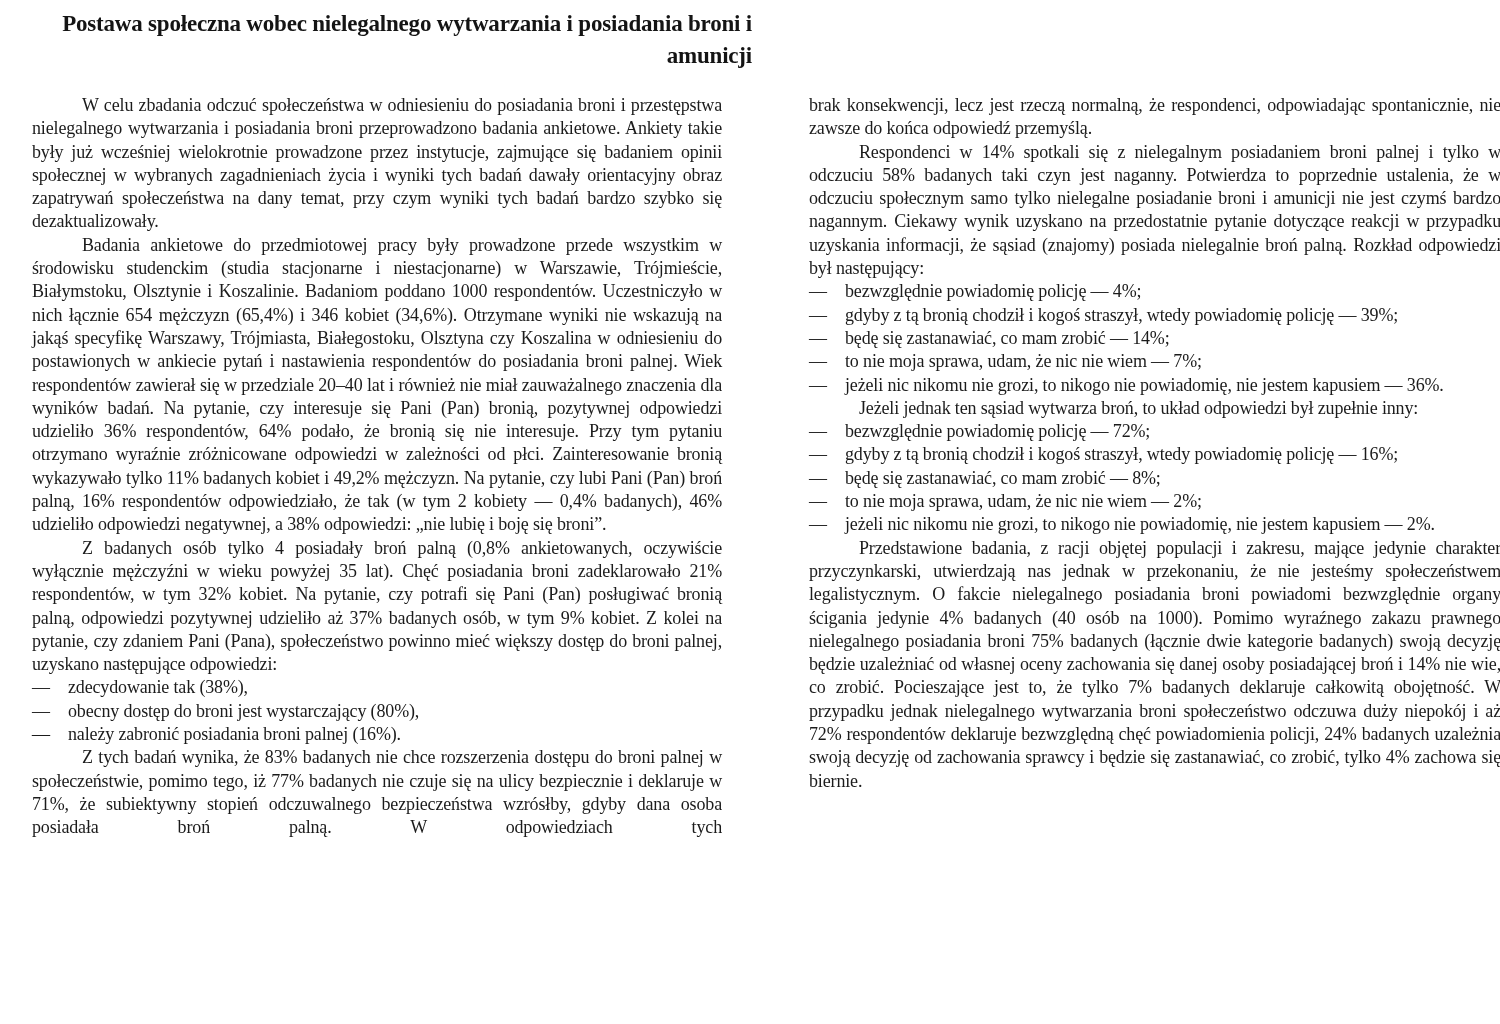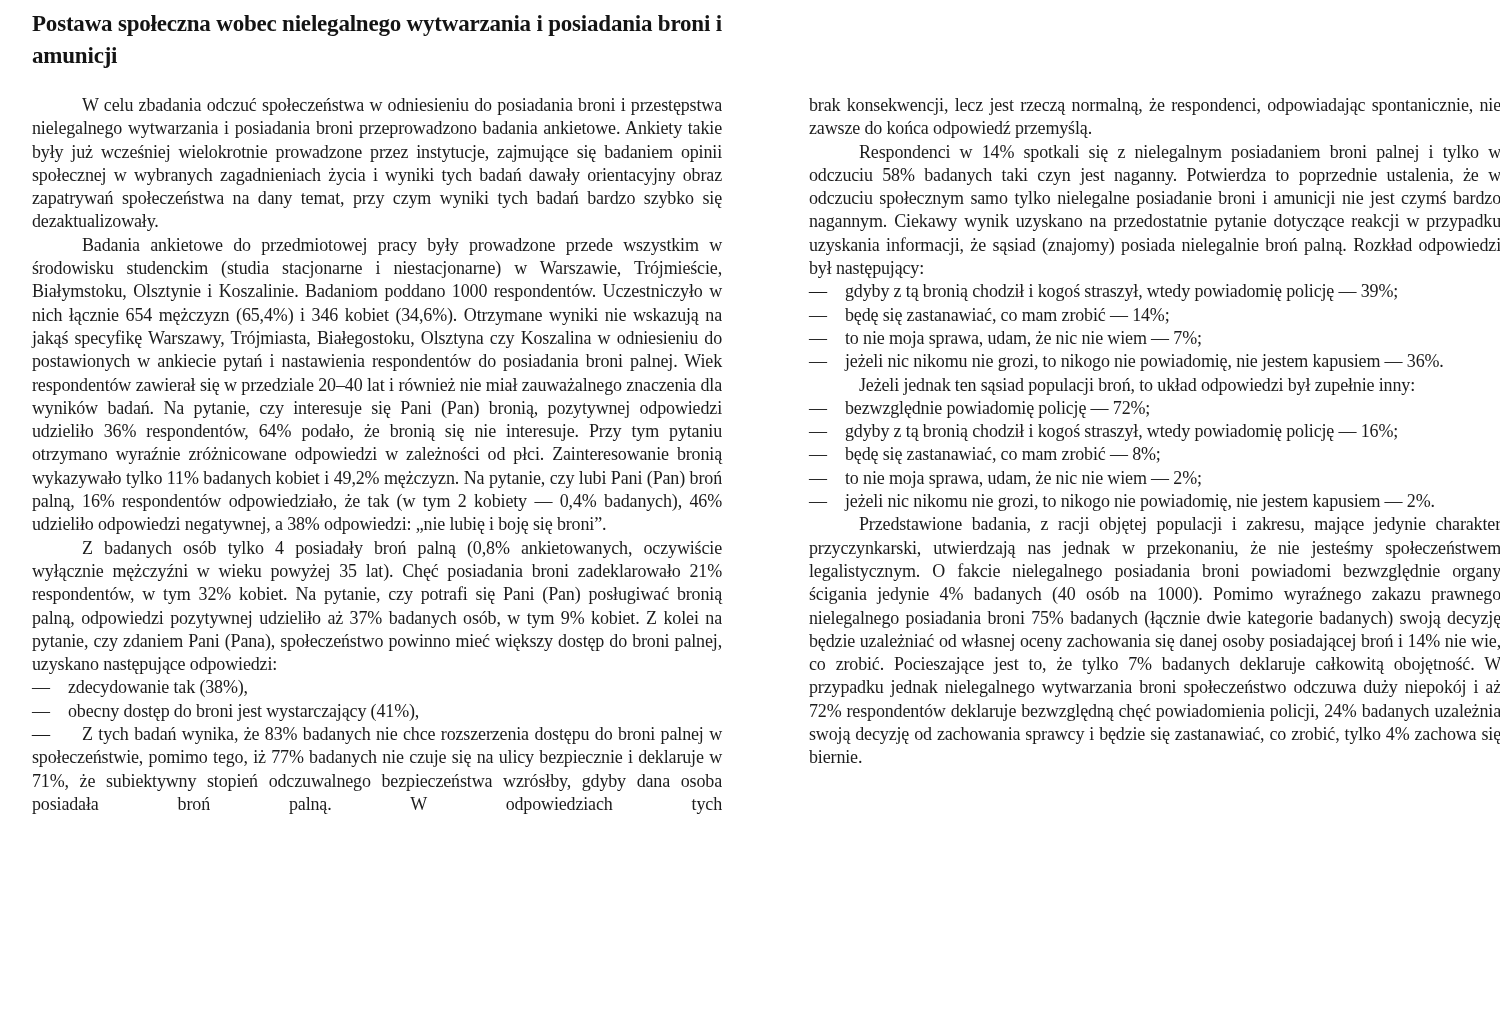--- a/index.html
+++ b/index.html
@@ -5,21 +5,21 @@
     html, body { margin: 0; padding: 0; background: #ffffff; }
     body {
       width: 1500px; height: 1024px; overflow: hidden; position: relative;
       font-family: "Liberation Serif", "DejaVu Serif", serif;
       color: #1b1b1b;
     }
     .title {
       position: absolute; left: 32px; top: 8px; width: 720px;
       font-family: "Liberation Serif", "DejaVu Serif", serif;
       font-weight: bold; font-size: 23px; line-height: 32px;
-      margin: 0; color: #141414; letter-spacing: -0.2px;
+      margin: 0; color: #141414; letter-spacing: -0.2px; text-align: right;
     }
     .col {
       position: absolute; top: 94px;
       font-size: 18px; line-height: 23.3px;
       text-align: justify; letter-spacing: -0.15px;
     }
     .col-left { left: 32px; width: 690px; }
     .col-right { left: 809px; width: 692px; }
     .p { margin: 0; text-indent: 0; }
     .p.indent { text-indent: 50px; }
@@ -33,38 +33,38 @@
 <body>
 
 <h1 class="title">Postawa społeczna wobec nielegalnego wytwarzania i posiadania broni i amunicji</h1>
 
 <div class="col col-left">
   <p class="p indent">W celu zbadania odczuć społeczeństwa w odniesieniu do posiadania broni i przestępstwa nielegalnego wytwarzania i posiadania broni przeprowadzono badania ankietowe. Ankiety takie były już wcześniej wielokrotnie prowadzone przez instytucje, zajmujące się badaniem opinii społecznej w wybranych zagadnieniach życia i wyniki tych badań dawały orientacyjny obraz zapatrywań społeczeństwa na dany temat, przy czym wyniki tych badań bardzo szybko się dezaktualizowały.</p>
   <p class="p indent">Badania ankietowe do przedmiotowej pracy  były prowadzone przede wszystkim w środowisku studenckim (studia stacjonarne i niestacjonarne) w Warszawie, Trójmieście, Białymstoku, Olsztynie i Koszalinie. Badaniom poddano 1000 respondentów. Uczestniczyło w nich łącznie 654 mężczyzn (65,4%) i 346 kobiet (34,6%). Otrzymane wyniki nie wskazują na jakąś specyfikę Warszawy, Trójmiasta, Białegostoku, Olsztyna czy Koszalina w odniesieniu do postawionych w ankiecie pytań i nastawienia respondentów do posiadania broni palnej. Wiek respondentów zawierał się w przedziale 20–40 lat i również nie miał zauważalnego znaczenia dla wyników badań. Na pytanie, czy interesuje się Pani (Pan) bronią, pozytywnej odpowiedzi udzieliło 36% respondentów, 64% podało, że bronią się nie interesuje. Przy tym pytaniu otrzymano wyraźnie zróżnicowane odpowiedzi w zależności od płci. Zainteresowanie bronią wykazywało tylko 11% badanych kobiet i 49,2% mężczyzn. Na pytanie, czy lubi Pani (Pan) broń palną, 16% respondentów odpowiedziało, że tak (w tym 2 kobiety — 0,4% badanych), 46% udzieliło odpowiedzi negatywnej, a 38% odpowiedzi: „nie lubię i boję się broni”.</p>
   <p class="p indent">Z badanych osób tylko 4 posiadały broń palną (0,8% ankietowanych, oczywiście wyłącznie mężczyźni w wieku powyżej 35 lat). Chęć posiadania broni zadeklarowało 21% respondentów, w tym 32% kobiet. Na pytanie, czy potrafi się Pani (Pan) posługiwać bronią palną, odpowiedzi pozytywnej udzieliło aż 37% badanych osób, w tym 9% kobiet. Z kolei na pytanie, czy zdaniem Pani (Pana), społeczeństwo powinno mieć większy dostęp do broni palnej, uzyskano następujące odpowiedzi:</p>
   <ul class="dash">
     <li><span class="dash-mark">—</span><span>zdecydowanie tak (38%),</span></li>
-    <li><span class="dash-mark">—</span><span>obecny dostęp do broni jest wystarczający (41%),</span></li>
+    <li><span class="dash-mark">—</span><span>obecny dostęp do broni jest wystarczający (80%),</span></li>
     <li><span class="dash-mark">—</span></li>
-    <li><span class="dash-mark">—</span></li>
+    <li><span class="dash-mark">—</span><span>należy zabronić posiadania broni palnej (16%).</span></li>
   </ul>
   <p class="p indent last-line-justify">Z tych badań wynika, że 83% badanych nie chce rozszerzenia dostępu do broni palnej w społeczeństwie, pomimo tego, iż 77% badanych nie czuje się na ulicy bezpiecznie i deklaruje w 71%, że subiektywny stopień odczuwalnego bezpieczeństwa wzrósłby, gdyby dana osoba posiadała broń palną. W odpowiedziach tych</p>
 </div>
 
 <div class="col col-right">
   <p class="p noindent">brak konsekwencji, lecz jest rzeczą normalną, że respondenci, odpowiadając spontanicznie, nie zawsze do końca odpowiedź przemyślą.</p>
   <p class="p indent">Respondenci w 14% spotkali się z nielegalnym posiadaniem broni palnej i tylko w odczuciu 58% badanych taki czyn jest naganny. Potwierdza to poprzednie ustalenia, że w odczuciu społecznym samo tylko nielegalne posiadanie broni i amunicji nie jest czymś bardzo nagannym. Ciekawy wynik uzyskano na przedostatnie pytanie dotyczące reakcji w przypadku uzyskania informacji, że sąsiad (znajomy) posiada nielegalnie broń palną. Rozkład odpowiedzi był następujący:</p>
   <ul class="dash">
-    <li><span class="dash-mark">—</span></li>
+    <li><span class="dash-mark">—</span><span>bezwzględnie powiadomię policję — 4%;</span></li>
     <li><span class="dash-mark">—</span><span>gdyby z tą bronią chodził i kogoś straszył, wtedy powiadomię policję — 39%;</span></li>
     <li><span class="dash-mark">—</span><span>będę się zastanawiać, co mam zrobić — 14%;</span></li>
     <li><span class="dash-mark">—</span><span>to nie moja sprawa, udam, że nic nie wiem — 7%;</span></li>
     <li><span class="dash-mark">—</span><span>jeżeli nic nikomu nie grozi, to nikogo nie powiadomię, nie jestem kapusiem — 36%.</span></li>
   </ul>
-  <p class="p indent">Jeżeli jednak ten sąsiad populacji broń, to układ odpowiedzi był zupełnie inny:</p>
+  <p class="p indent">Jeżeli jednak ten sąsiad wytwarza broń, to układ odpowiedzi był zupełnie inny:</p>
   <ul class="dash">
     <li><span class="dash-mark">—</span><span>bezwzględnie powiadomię policję — 72%;</span></li>
     <li><span class="dash-mark">—</span><span>gdyby z tą bronią chodził i kogoś straszył, wtedy powiadomię policję — 16%;</span></li>
     <li><span class="dash-mark">—</span><span>będę się zastanawiać, co mam zrobić — 8%;</span></li>
     <li><span class="dash-mark">—</span><span>to nie moja sprawa, udam, że nic nie wiem — 2%;</span></li>
     <li><span class="dash-mark">—</span><span>jeżeli nic nikomu nie grozi, to nikogo nie powiadomię, nie jestem kapusiem — 2%.</span></li>
   </ul>
   <p class="p indent">Przedstawione badania, z racji objętej populacji i zakresu, mające jedynie charakter przyczynkarski, utwierdzają nas jednak w przekonaniu, że nie jesteśmy społeczeństwem legalistycznym. O fakcie nielegalnego posiadania broni powiadomi bezwzględnie organy ścigania jedynie 4% badanych (40 osób na 1000). Pomimo wyraźnego zakazu prawnego nielegalnego posiadania broni 75% badanych (łącznie dwie kategorie badanych) swoją decyzję będzie uzależniać od własnej oceny zachowania się danej osoby posiadającej broń i 14% nie wie, co zrobić. Pocieszające jest to, że tylko 7% badanych deklaruje całkowitą obojętność. W przypadku jednak nielegalnego wytwarzania broni społeczeństwo odczuwa duży niepokój i aż 72% respondentów deklaruje bezwzględną chęć powiadomienia policji, 24% badanych uzależnia swoją decyzję od zachowania sprawcy i będzie się zastanawiać, co zrobić, tylko 4% zachowa się biernie.</p>
 </div>
 

